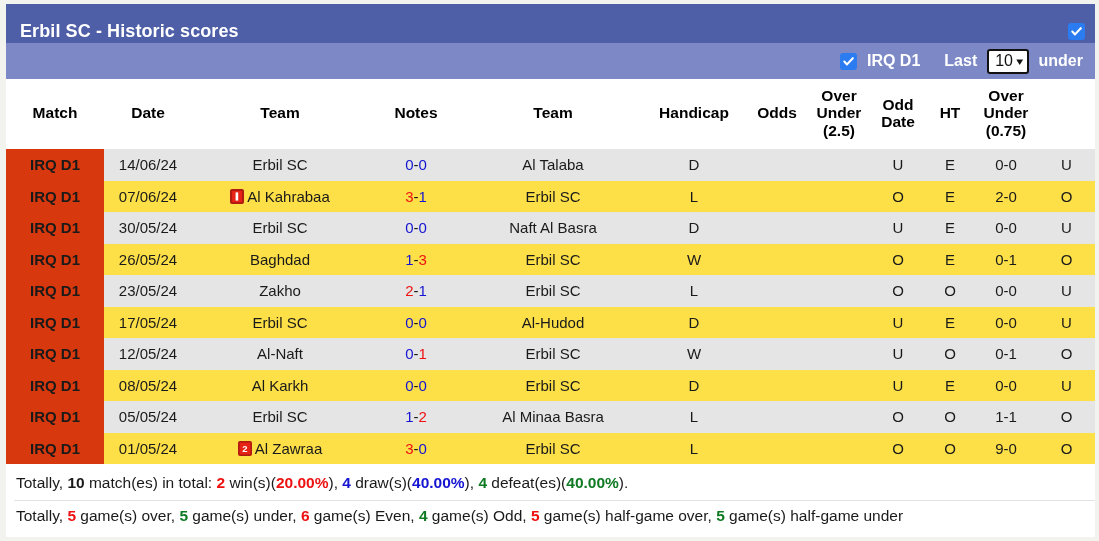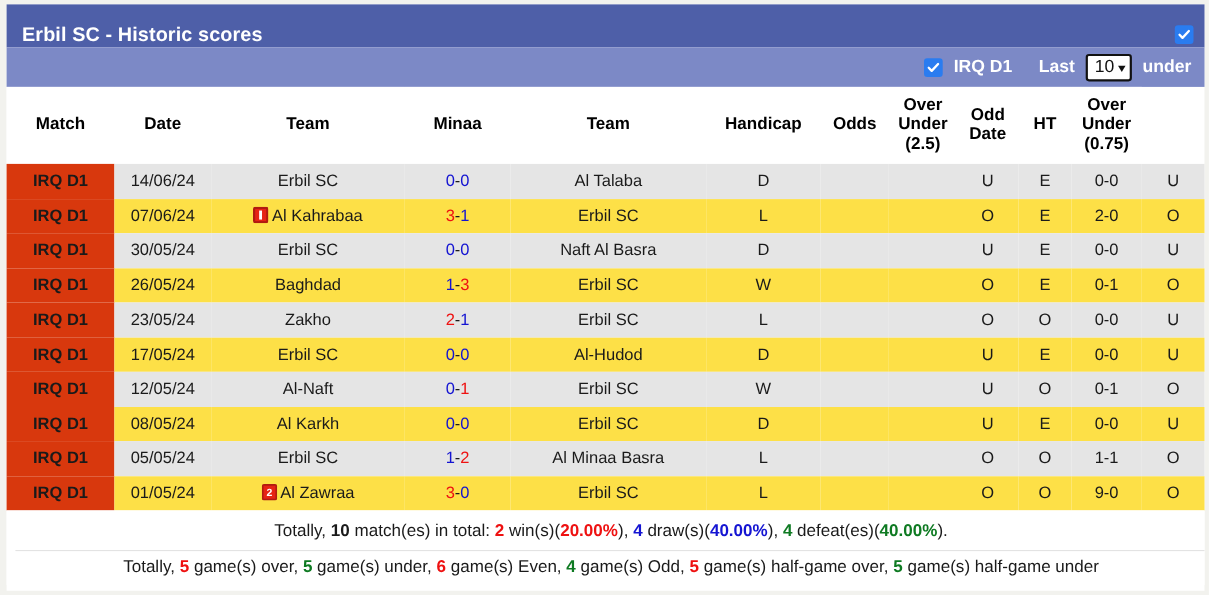--- a/index.html
+++ b/index.html
@@ -149,21 +149,20 @@
   col.c-odds  { width: 62px; }
   col.c-ou25  { width: 62px; }
   col.c-oe    { width: 56px; }
   col.c-ht    { width: 48px; }
   col.c-ou075 { width: 64px; }
 
   
   .footer {
     background: #ffffff;
     padding: 4px 0 0 8px;
-    text-align: center;
   }
   .footer .line {
     font-size: 15.5px;
     color: #1a1a1a;
     padding: 6px 0 7px 2px;
     line-height: 1.2;
     white-space: nowrap;
   }
   .footer .line.first { border-bottom: 1px solid #e3e3e3; }
   .f-red   { color: #ee1111; font-weight: bold; }
@@ -214,21 +213,21 @@
         <col class="c-ou25">
       <col class="c-oe">
         <col class="c-ht">
         <col class="c-ou075">
     </colgroup>
     <thead>
       <tr>
         <th>Match</th>
         <th>Date</th>
         <th>Team</th>
-        <th>Minaa</th>
+        <th>Notes</th>
         <th>Team</th>
         <th>Handicap</th>
         <th>Odds</th>
         <th>
           <div>Over</div>
           <div>Under</div>
           <div>(2.5)</div>
         </th>
         <th>
           <div>Odd</div>

